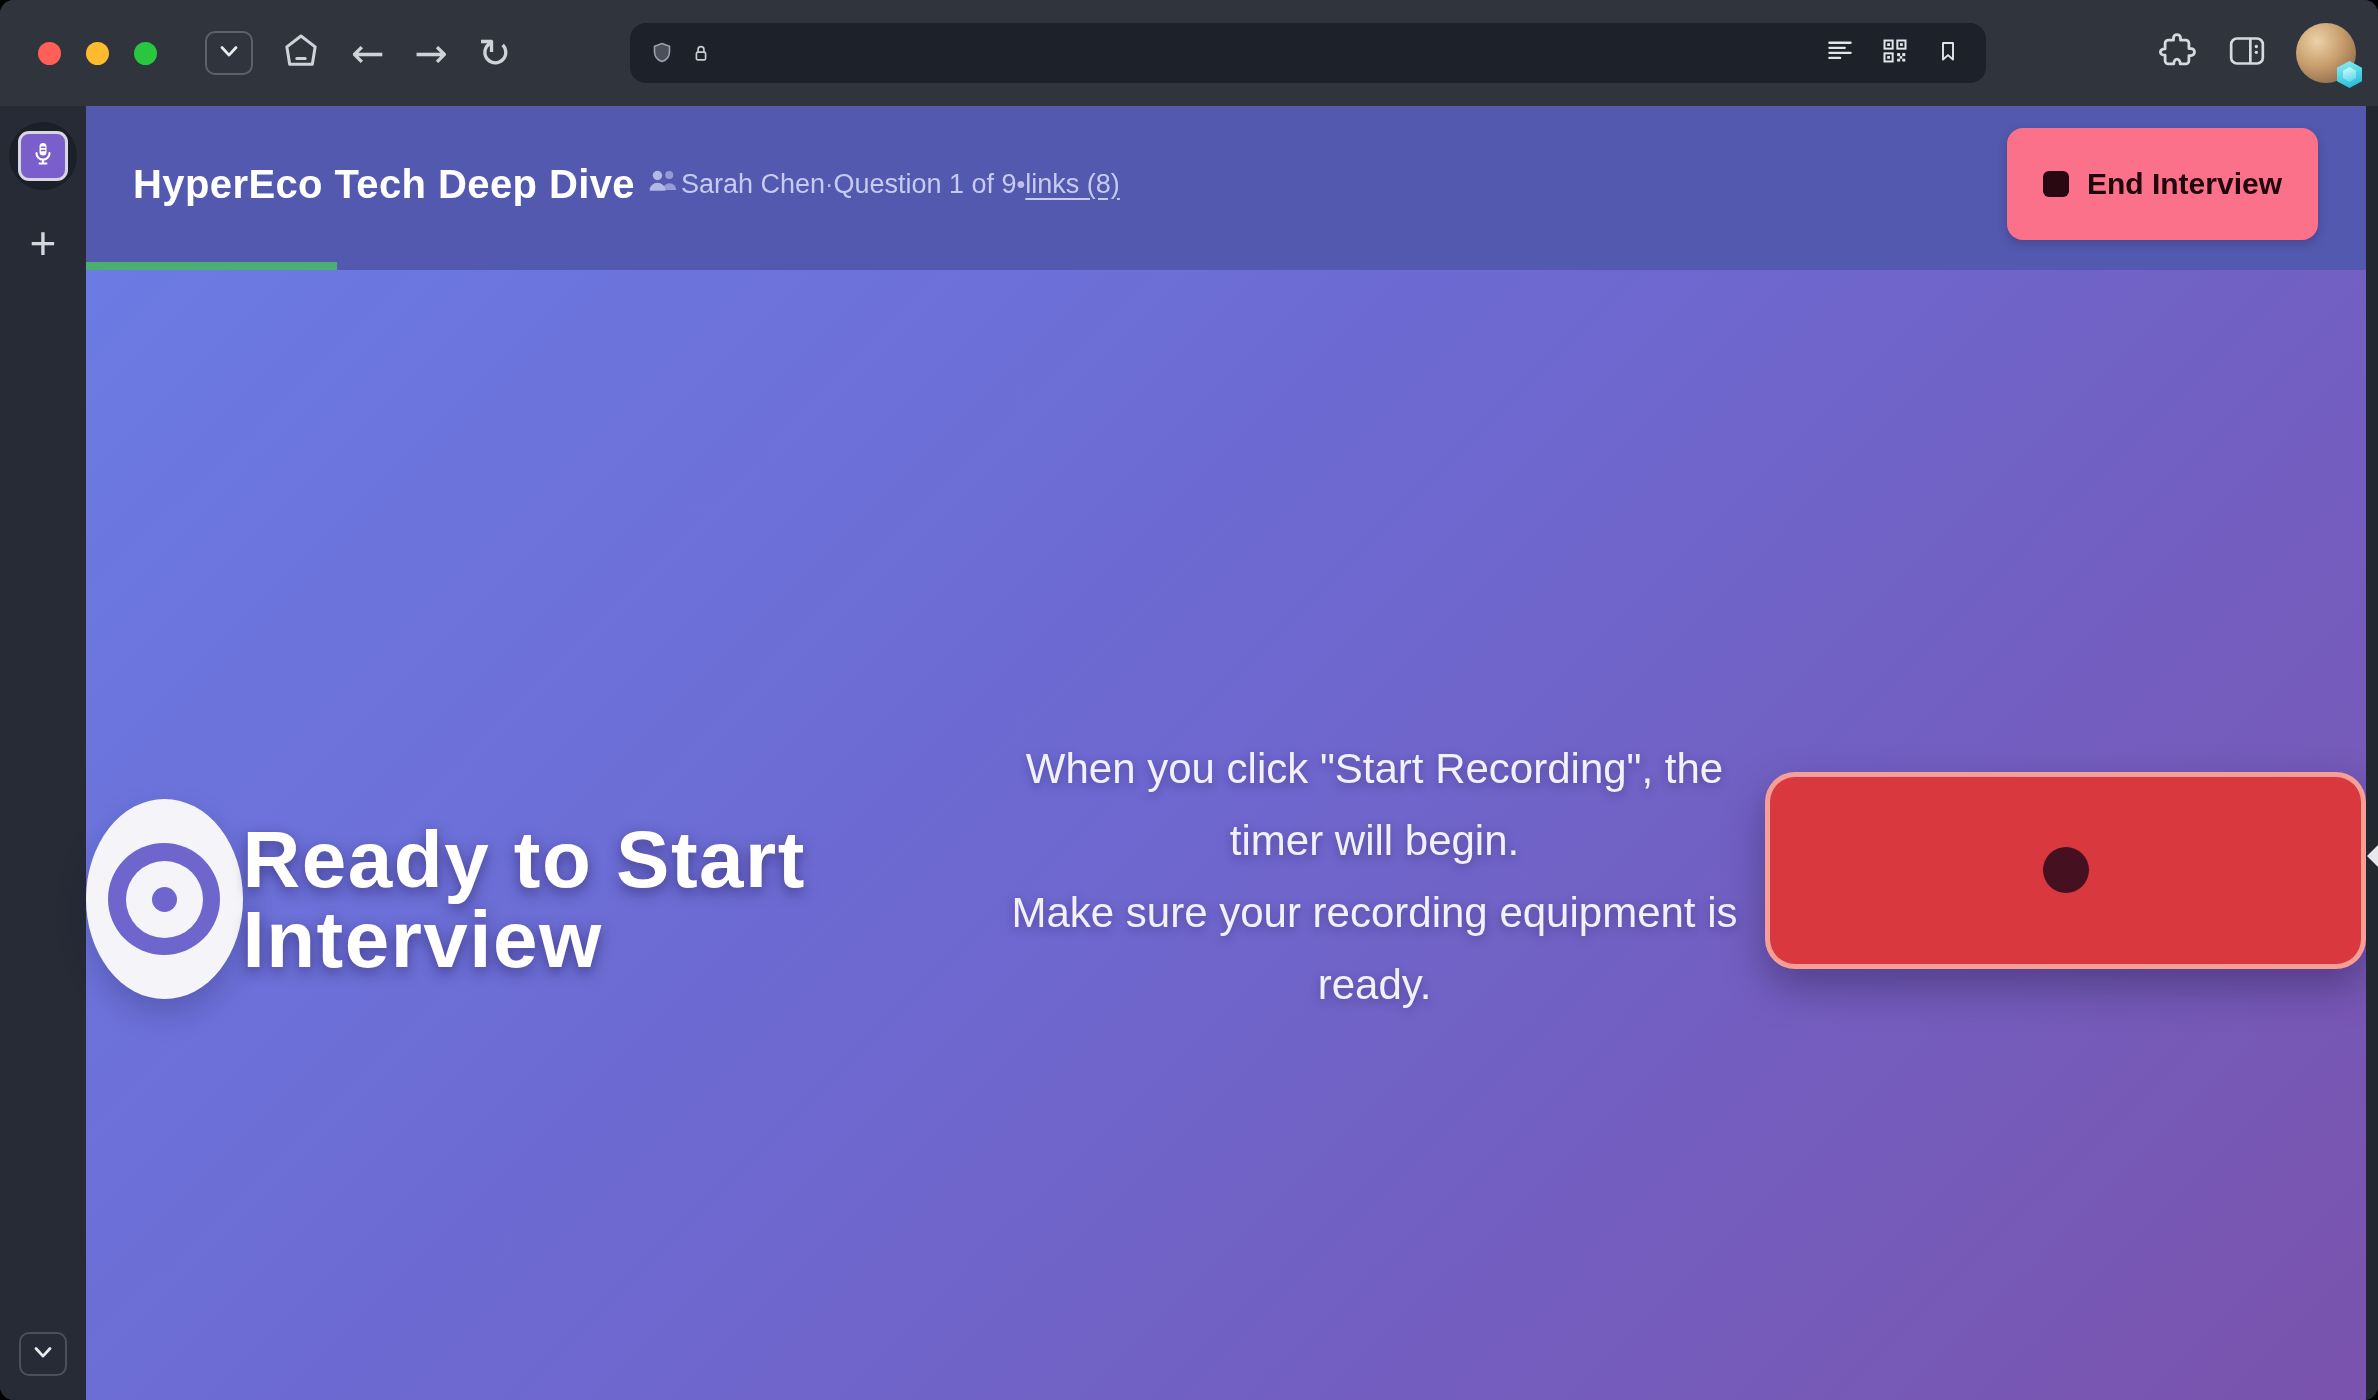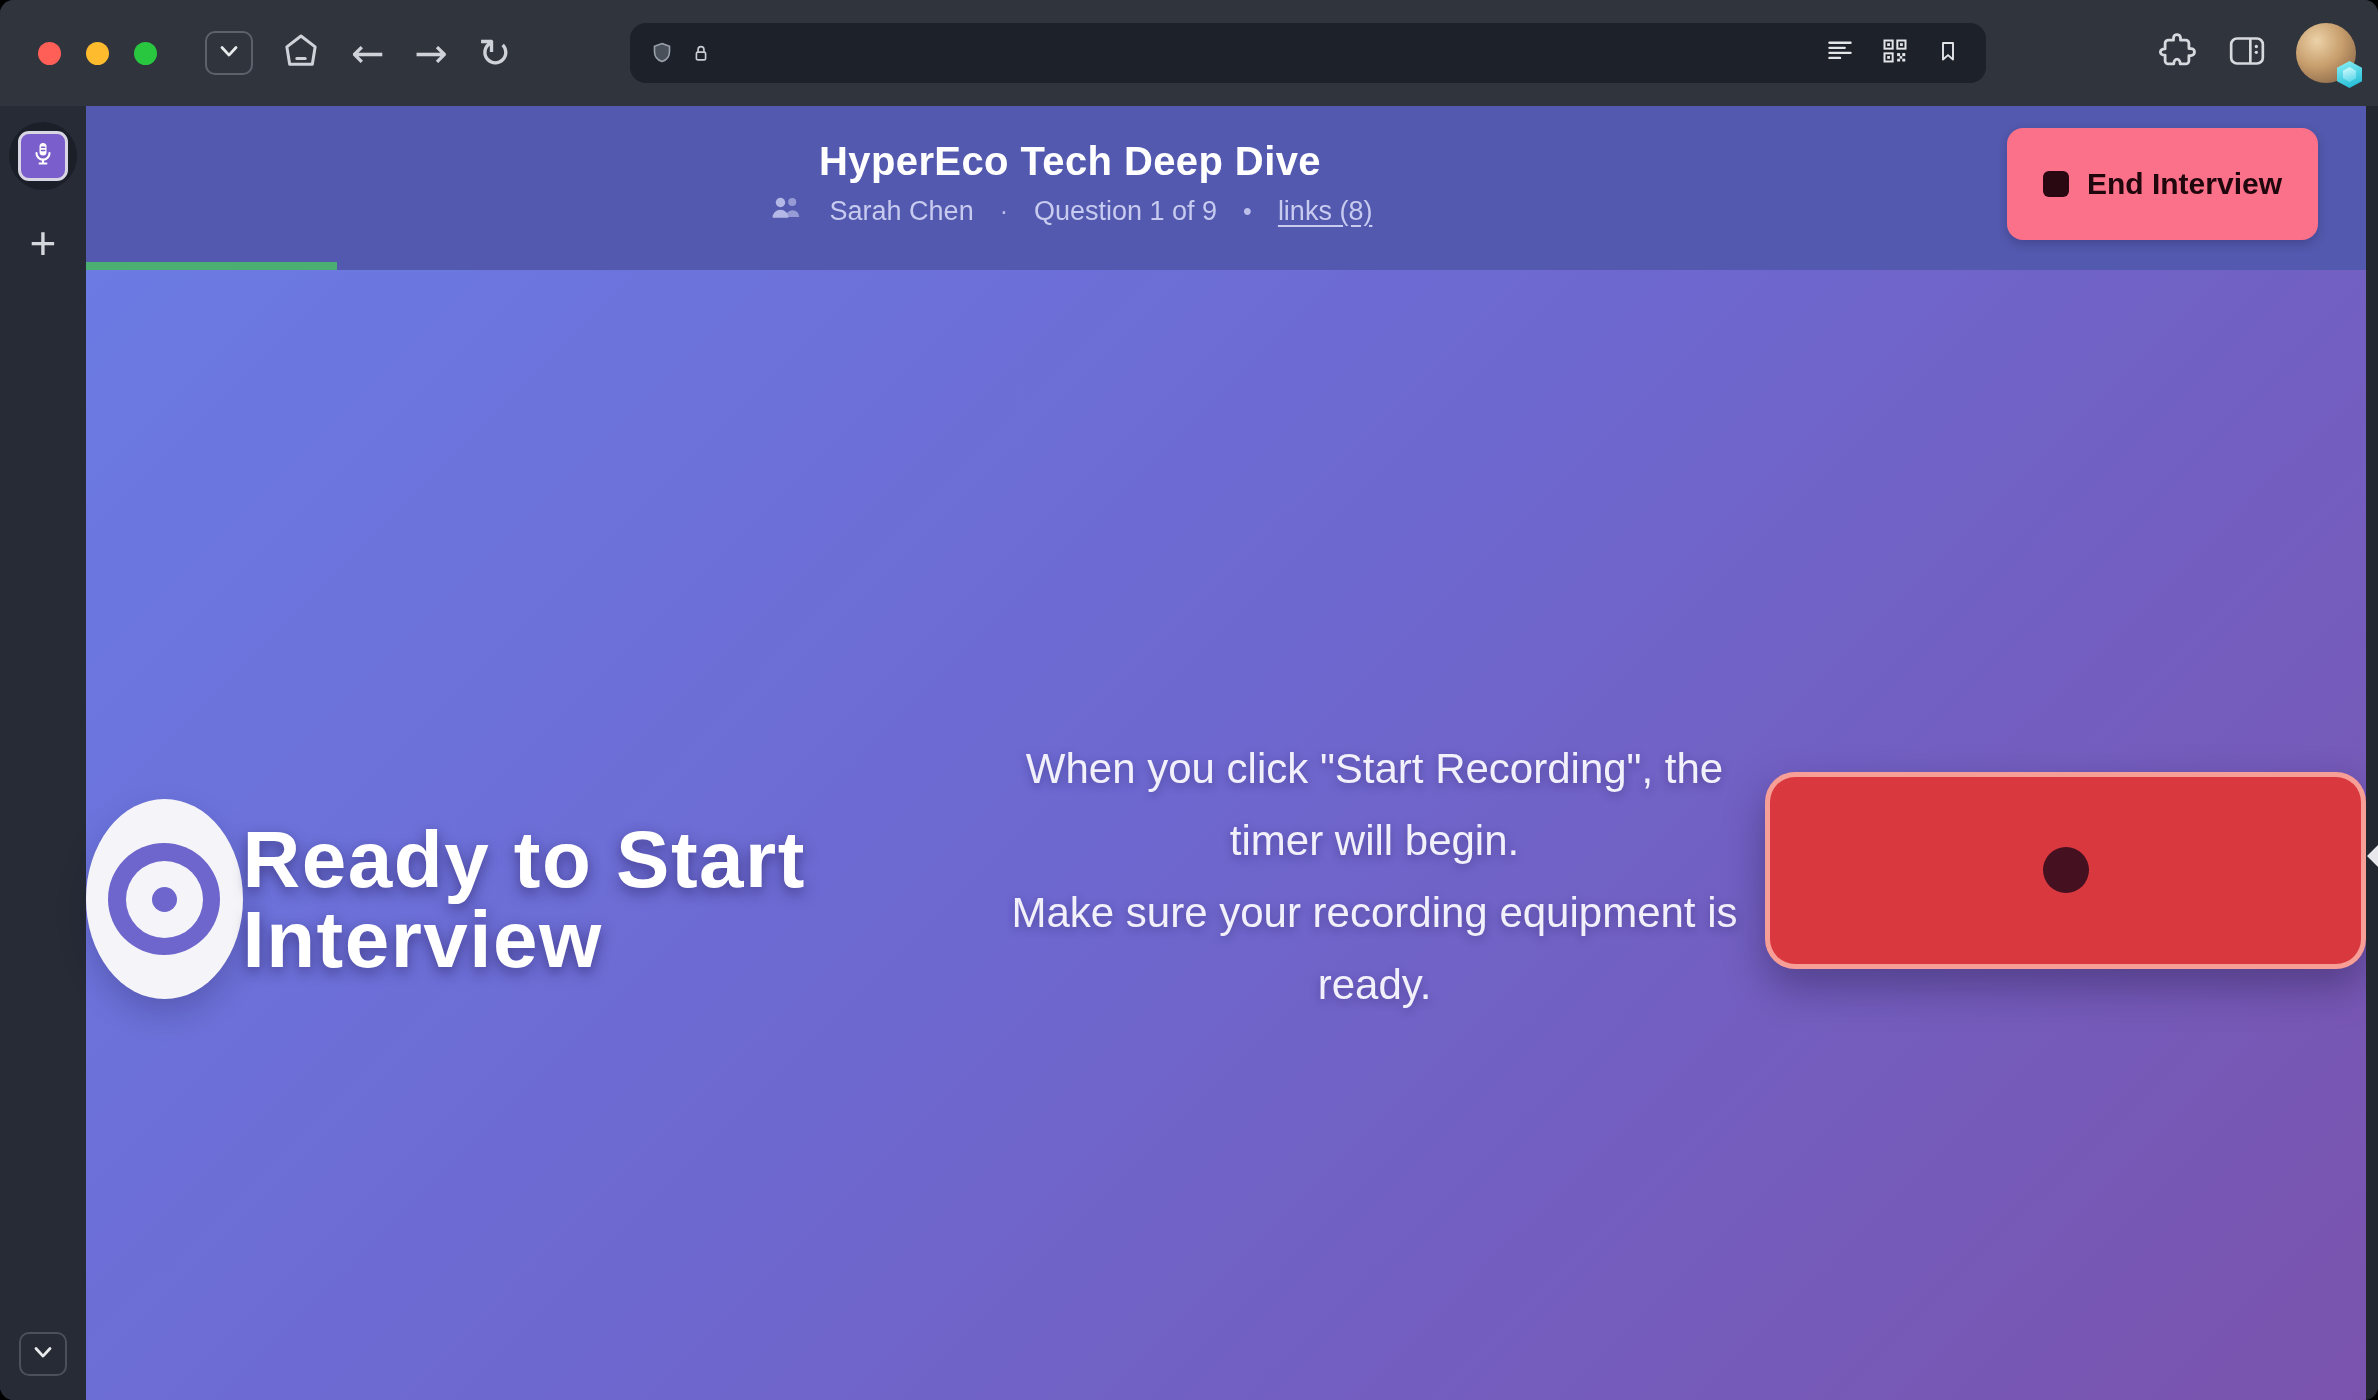--- a/index.html
+++ b/index.html
@@ -33,23 +33,23 @@
   .newtab{margin-top:30px;font-size:46px;font-weight:300;color:#d4d7db;line-height:1}
   .workspace-btn{margin-top:auto;margin-bottom:24px;width:48px;height:44px;border:2px solid #4b505a;border-radius:10px;box-sizing:border-box;display:grid;place-items:center;color:#e8eaec}
 
   
   .content{flex:1;display:flex;flex-direction:column;min-width:0;background:linear-gradient(135deg,#6b7de5 0%,#6d68d0 48%,#7a53ad 100%)}
   .app-header{height:156px;flex:0 0 156px;background:#5359ae;display:flex;align-items:center;padding:0 48px 0 47px}
   .hleft{display:flex;align-items:center}
   .timer{font-family:"DejaVu Sans Mono",monospace;font-size:52px;font-weight:bold;color:#fff;letter-spacing:10px;text-shadow:0 2px 4px rgba(20,15,60,.35)}
   .cancel-btn{margin-left:32px;height:82px;padding:0 34px;background:#f9b115;border-radius:14px;display:flex;align-items:center;gap:16px;font-size:30px;font-weight:bold;color:#151515;box-shadow:0 4px 10px rgba(25,18,60,.25)}
   .x-glyph{font-family:"DejaVu Sans",sans-serif;font-size:30px;font-weight:bold}
-  .hcenter{flex:1;display:flex;flex-direction:column;align-items:center;gap:10px;min-width:0}
+  .hcenter{flex:1;display:flex;flex-direction:row;align-items:center;gap:10px;min-width:0}
   .title{font-size:40px;font-weight:bold;color:#fff;letter-spacing:.4px}
-  .meta{display:flex;align-items:center;gap:26px;font-size:27px;color:#c7cbf0}
+  .meta{display:flex;align-items:center;font-size:27px;color:#c7cbf0}
   .meta .sep{opacity:.9;font-size:25px}
   .links{color:#c7cbf0;text-decoration:underline;text-underline-offset:5px}
   .end-btn{height:80px;padding:16px 36px;background:#fb7189;border-radius:16px;display:flex;align-items:center;gap:18px;font-size:30px;font-weight:bold;color:#20060d;box-shadow:0 4px 10px rgba(25,18,60,.25)}
   .stop-icon{width:26px;height:26px;border-radius:6px;background:#2a0812}
   .progress-track{height:8px;flex:0 0 8px;background:#5359ae}
   .progress-fill{height:8px;background:#4caf72}
 
   .main{flex:1;display:flex;flex-direction:row;align-items:center}
   .target{margin-top:128px;width:200px;height:200px;border-radius:50%;background:#f5f5f9;display:grid;place-items:center;box-shadow:0 14px 30px rgba(25,18,60,.22)}
   .ring{width:112px;height:112px;border-radius:50%;background:#6e66cd;display:grid;place-items:center}

